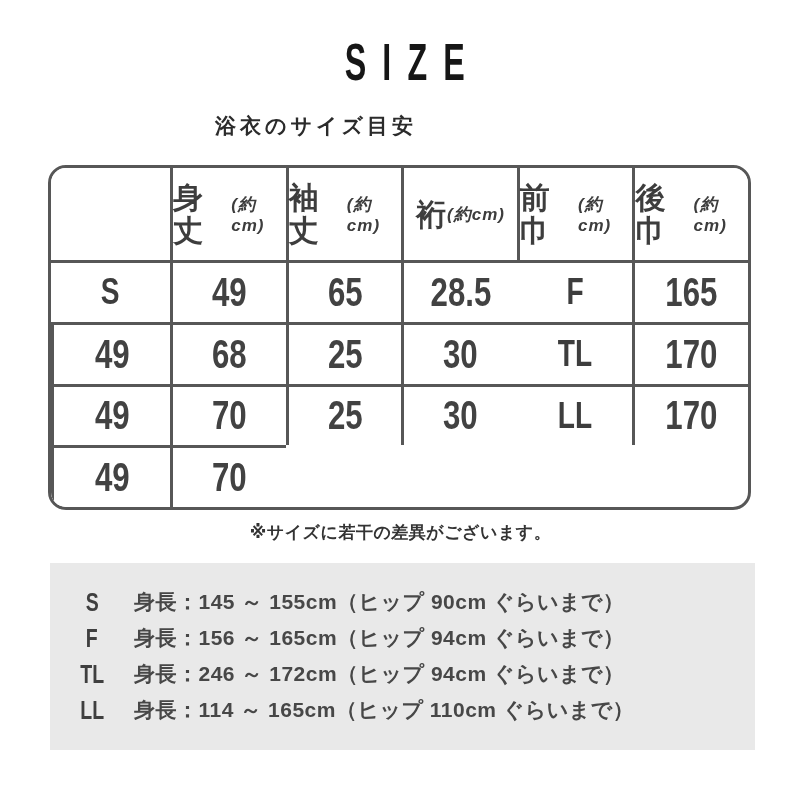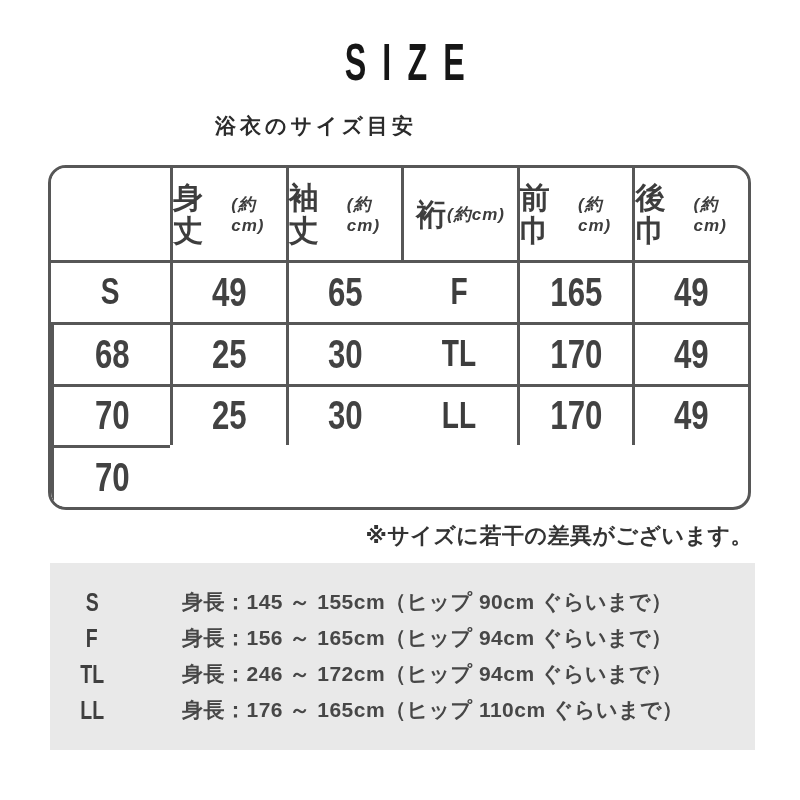--- a/index.html
+++ b/index.html
@@ -33,31 +33,31 @@
   .cell{display:flex;align-items:center;justify-content:center;background:#fff;}
   .bl{border-left:3px solid #575757;}
   .bt{border-top:3px solid #575757;}
   .hcell{flex-direction:row;}
   .hname{font-size:30px;font-weight:bold;color:#3d3d3d;letter-spacing:1px;line-height:1.1;}
   .hunit{font-size:17px;font-weight:bold;color:#3d3d3d;margin-top:1px;letter-spacing:1px;font-style:italic;}
   .lcell span{font-size:36px;font-weight:bold;color:#3d3d3d;}
   .vcell span{font-size:40px;font-weight:bold;color:#424242;}
 
   .note{
-    position:absolute;top:521px;left:48px;width:705px;text-align:right;
-    font-size:22px;font-weight:bold;color:#333333;letter-spacing:0.5px;
+    position:absolute;top:521px;left:48px;width:705px;text-align:center;
+    font-size:17px;font-weight:bold;color:#333333;letter-spacing:0.5px;
   }
 
   .guide{
     position:absolute;left:50px;top:563px;width:705px;height:187px;
     background:#e9e9e9;box-sizing:border-box;padding-top:21px;
   }
   .grow{display:flex;align-items:center;height:36px;}
   .gsize{width:84px;text-align:center;font-size:25px;font-weight:bold;color:#3f3f3f;flex:0 0 84px;}
-  .gtext{font-size:21px;font-weight:bold;color:#474747;letter-spacing:0.5px;white-space:nowrap;margin-left:48px;}
+  .gtext{font-size:21px;font-weight:bold;color:#474747;letter-spacing:0.5px;white-space:nowrap;}
 </style>
 </head>
 <body>
 
 <div class="title"><span class="cond-title">SIZE</span></div>
 
 <div class="subtitle">浴衣のサイズ目安</div>
 
 <div class="size-table">
     <div class="cell corner"></div>
@@ -82,20 +82,23 @@
       <span class="hunit">(約cm)</span>
     </div>
     <div class="cell lcell bt">
       <span class="cond">S</span>
     </div>
     <div class="cell vcell bl bt">
       <span class="cond">49</span>
     </div>
     <div class="cell vcell bl bt">
       <span class="cond">65</span>
+    </div>
+    <div class="cell vcell bl bt">
+      <span class="cond">28.5</span>
     </div>
     <div class="cell lcell bt">
       <span class="cond">F</span>
     </div>
     <div class="cell vcell bl bt">
       <span class="cond">165</span>
     </div>
     <div class="cell vcell bl bt">
       <span class="cond">49</span>
     </div>
@@ -150,15 +153,15 @@
     <div class="grow">
       <div class="gsize"><span class="cond">F</span></div>
       <div class="gtext">身長：156 ～ 165cm（ヒップ 94cm ぐらいまで）</div>
     </div>
     <div class="grow">
       <div class="gsize"><span class="cond">TL</span></div>
       <div class="gtext">身長：246 ～ 172cm（ヒップ 94cm ぐらいまで）</div>
     </div>
     <div class="grow">
       <div class="gsize"><span class="cond">LL</span></div>
-      <div class="gtext">身長：176 ～ 165cm（ヒップ 110cm ぐらいまで）</div>
+      <div class="gtext">身長：114 ～ 165cm（ヒップ 110cm ぐらいまで）</div>
     </div>
   </div>
 
 </body></html>

